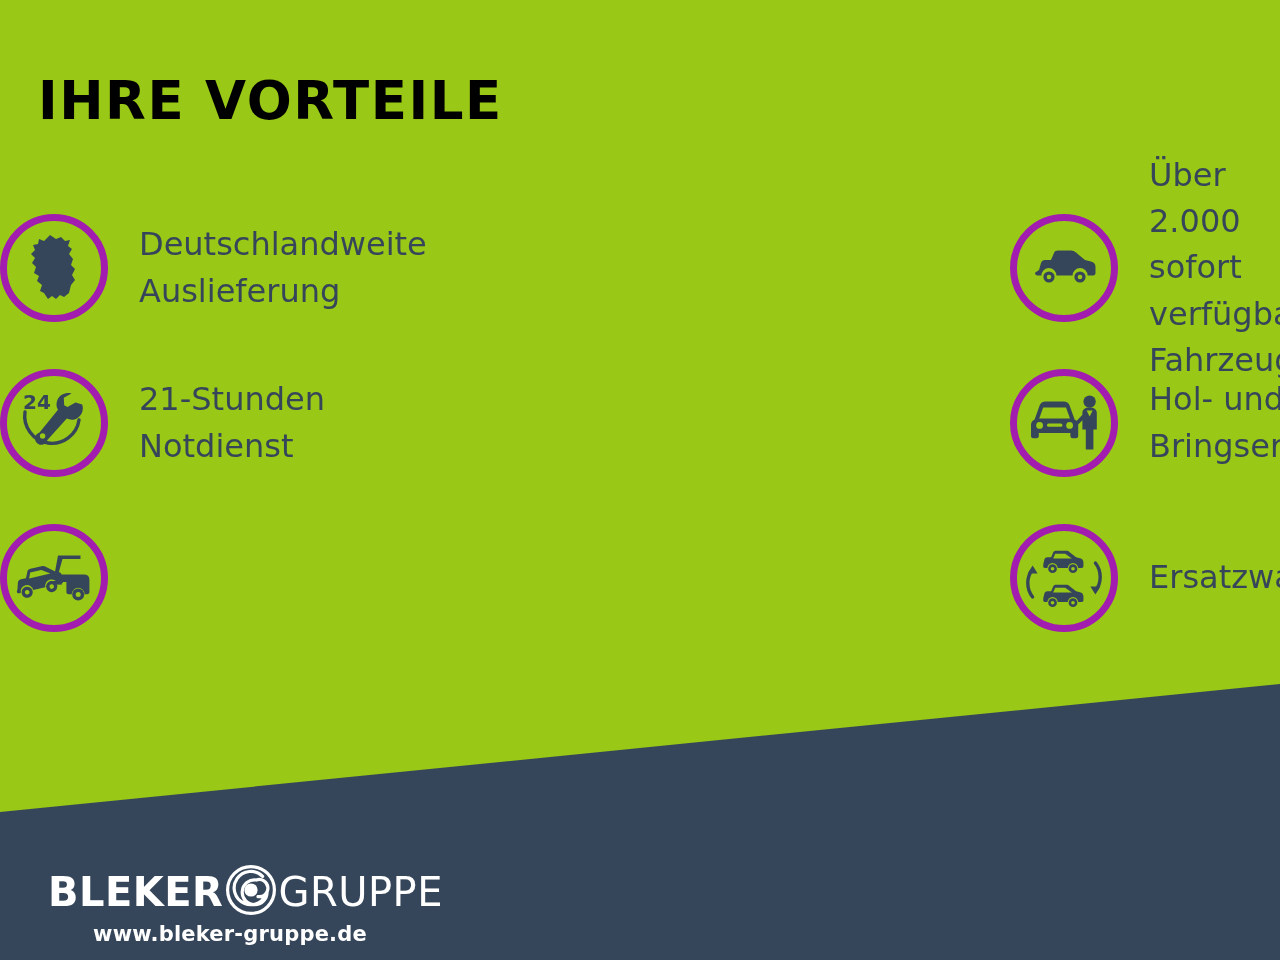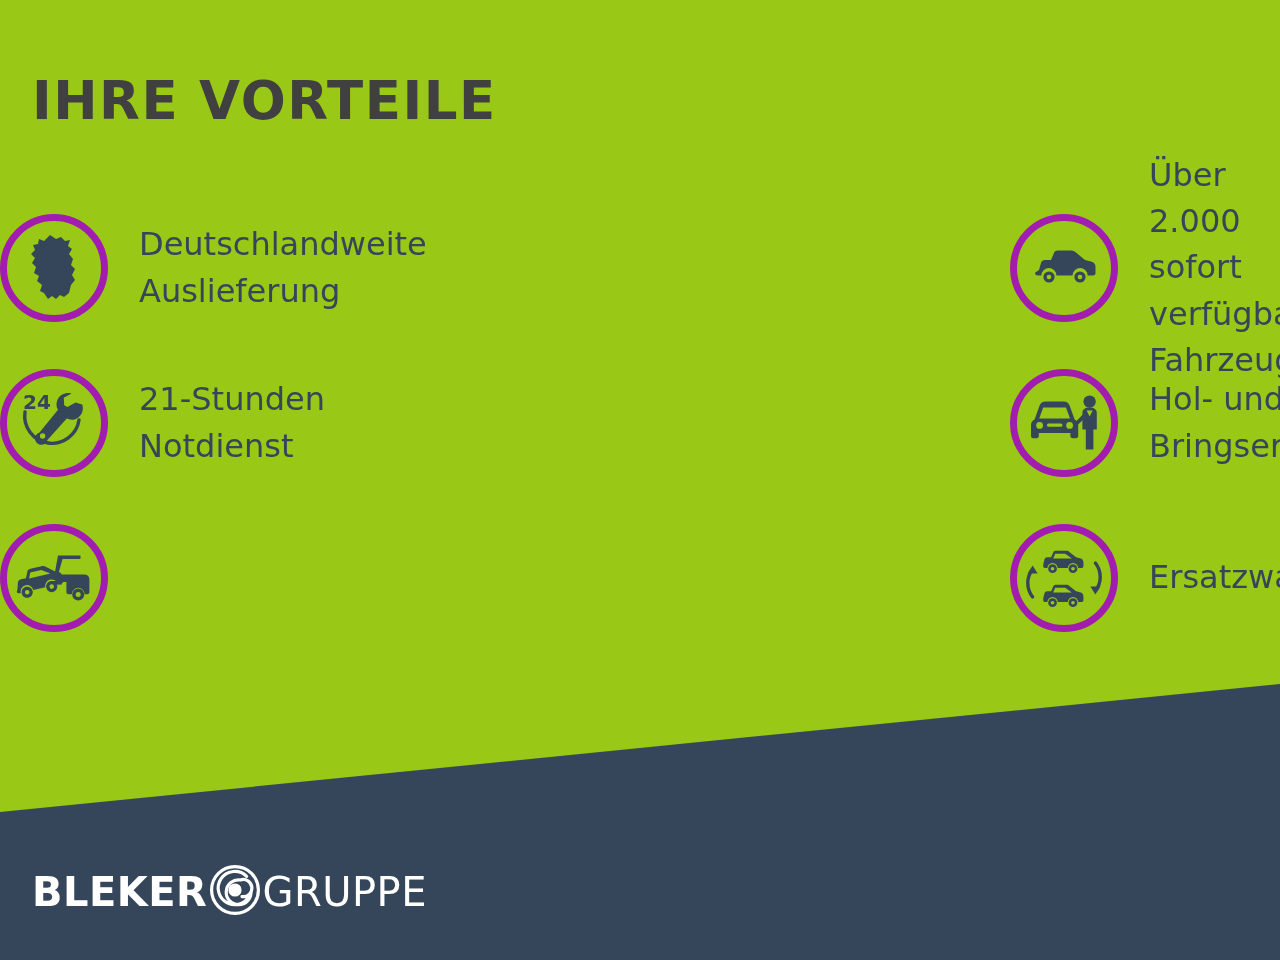--- a/index.html
+++ b/index.html
@@ -31,26 +31,26 @@
     width: 1280px;
     height: 960px;
     background: #36465a;
     -webkit-clip-path: polygon(0 812px, 1280px 684px, 1280px 960px, 0 960px);
     clip-path: polygon(0 812px, 1280px 684px, 1280px 960px, 0 960px);
   }
 
   
   .headline {
     position: absolute;
-    left: 32px;
+    left: 38px;
     top: 74px;
     font-size: 53px;
     font-weight: 700;
     letter-spacing: 1.5px;
-    color: #404040;
+    color: #000000;
     line-height: 1;
     white-space: nowrap;
   }
 
   
   .benefits {
     position: absolute;
     left: 0;
     top: 190px;
     width: 1280px;
@@ -84,21 +84,21 @@
     font-size: 32px;
     line-height: 1.45;
     color: #36465a;
     font-weight: 400;
     white-space: pre-line;
   }
 
   
   .footer-logo {
     position: absolute;
-    left: 32px;
+    left: 48px;
     top: 866px;
     width: 330px;
   }
   .logo-line {
     display: flex;
     align-items: center;
     height: 52px;
   }
   .logo-bleker {
     font-size: 40px;
@@ -270,15 +270,16 @@
       <span class="logo-bleker">BLEKER</span>
       <span class="logo-mark">
         <svg width="52" height="52" viewBox="0 0 52 52" aria-hidden="true">
           <circle cx="26" cy="26" r="23.4" fill="none" stroke="#ffffff" stroke-width="3.2"></circle>
           <path fill="none" stroke="#ffffff" stroke-width="3.2" stroke-linecap="round" d="M37.6 12.4 A16.6 16.6 0 1 0 42 27.6 A12.4 12.4 0 1 1 31.4 16 A8.6 8.6 0 1 1 33 32.6"></path>
           <circle cx="26" cy="26" r="6.6" fill="#ffffff"></circle>
         </svg>
       </span>
       <span class="logo-gruppe">GRUPPE</span>
     </div>
+    <div class="logo-url">www.bleker-gruppe.de</div>
   </div>
 
 </div>
 
 </body></html>

